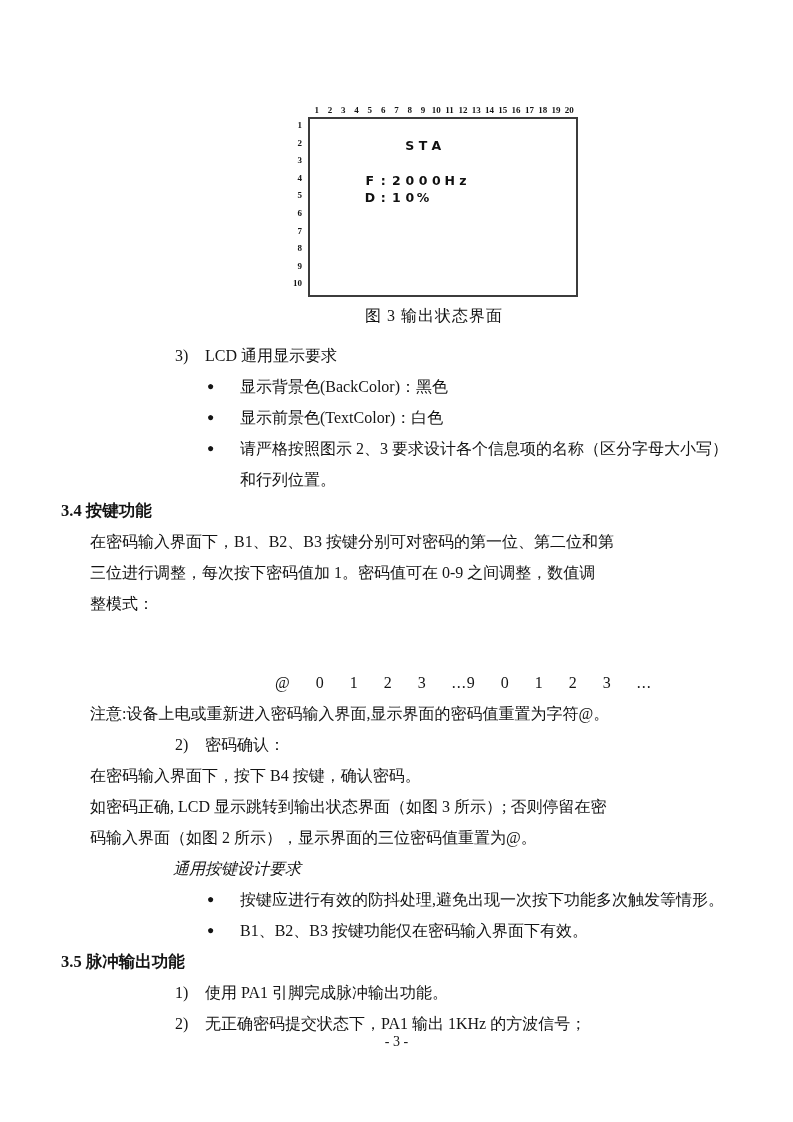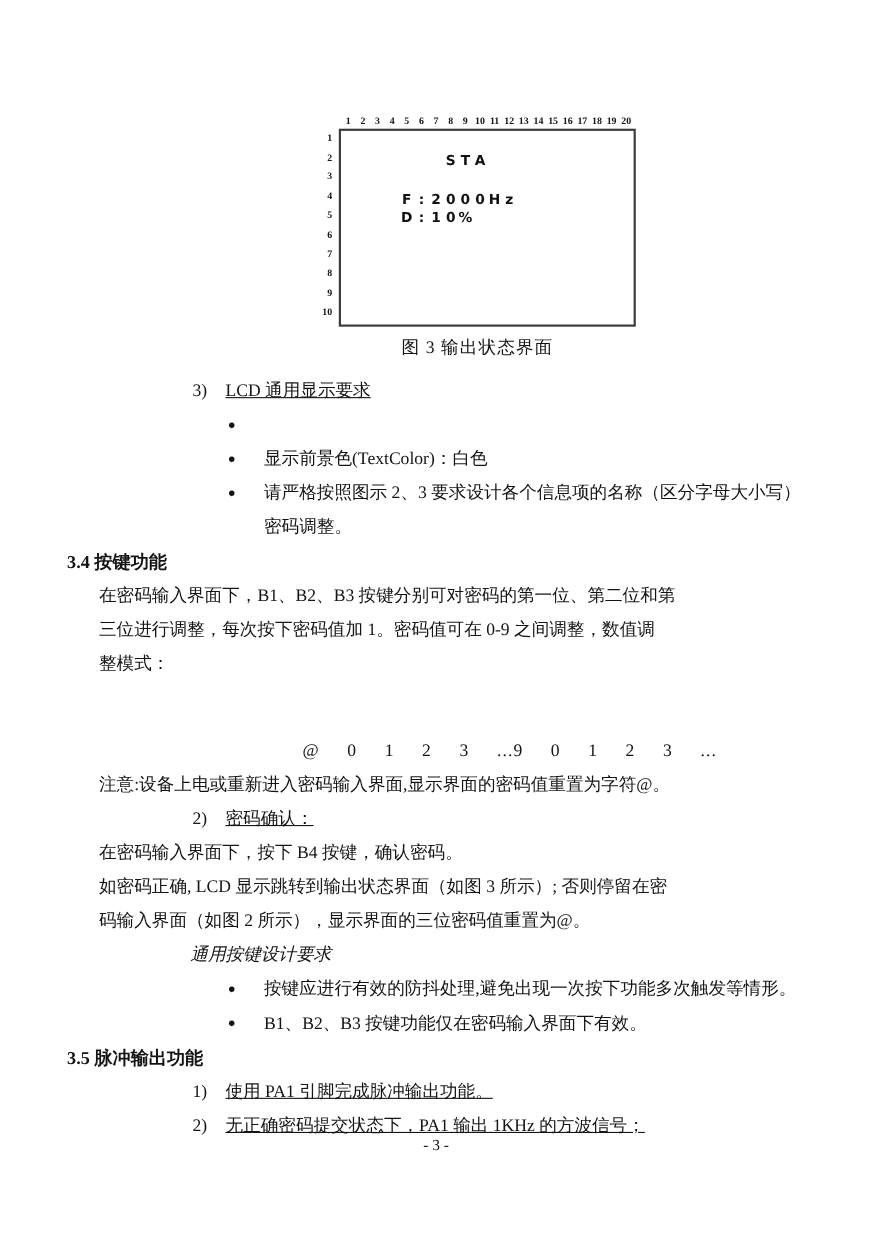--- a/index.html
+++ b/index.html
@@ -37,21 +37,21 @@
     font-weight: bold; font-size: 12.5px; color: #111;
   }
   .figure-caption {
     margin-top: 9px; text-align: center; font-size: 16px; letter-spacing: 1px;
   }
 
   
   .content { position: absolute; left: 0; top: 340px; width: 793px; font-size: 16px; }
   .line { height: 31px; line-height: 31px; white-space: nowrap; }
   .heading { margin-left: 61px; font-weight: bold; font-size: 16.5px; }
-  .numbered { margin-left: 175px; text-decoration: underline; }
+  .numbered { margin-left: 175px; }
   .numbered .num { display: inline-block; width: 30px; }
   .para { margin-left: 90px; }
   .plain { margin-left: 173px; font-style: italic; }
   .bullet { margin-left: 207px; display: flex; }
   .bullet .dot { display: inline-block; width: 33px; font-size: 12px; line-height: 31px; }
   .seq { margin-left: 275px; word-spacing: 20px; letter-spacing: 1px; margin-top: 48px; }
 
   
   .footer {
     position: absolute; top: 1031px; left: 0; width: 100%;
@@ -124,32 +124,35 @@
           </div>
         </div>
     </div>
     <div class="figure-caption">图 3 输出状态界面</div>
   </div>
 
   <div class="content" id="content">
       <div class="line numbered"><span class="num">3)</span><span>LCD 通用显示要求</span></div>
       <div class="bullet">
         <span class="dot">●</span>
+        <div>
+          <div class="line">显示背景色(BackColor)：黑色</div>
+        </div>
       </div>
       <div class="bullet">
         <span class="dot">●</span>
         <div>
           <div class="line">显示前景色(TextColor)：白色</div>
         </div>
       </div>
       <div class="bullet">
         <span class="dot">●</span>
         <div>
           <div class="line">请严格按照图示 2、3 要求设计各个信息项的名称（区分字母大小写）</div>
-          <div class="line">密码调整。</div>
+          <div class="line">和行列位置。</div>
         </div>
       </div>
       <div class="line heading">3.4 按键功能</div>
       <div class="line para">在密码输入界面下，B1、B2、B3 按键分别可对密码的第一位、第二位和第</div>
       <div class="line para">三位进行调整，每次按下密码值加 1。密码值可在 0-9 之间调整，数值调</div>
       <div class="line para">整模式：</div>
       <div class="line seq">@ 0 1 2 3 ...9 0 1 2 3 ...</div>
       <div class="line para">注意:设备上电或重新进入密码输入界面,显示界面的密码值重置为字符@。</div>
       <div class="line numbered"><span class="num">2)</span><span>密码确认：</span></div>
       <div class="line para">在密码输入界面下，按下 B4 按键，确认密码。</div>

